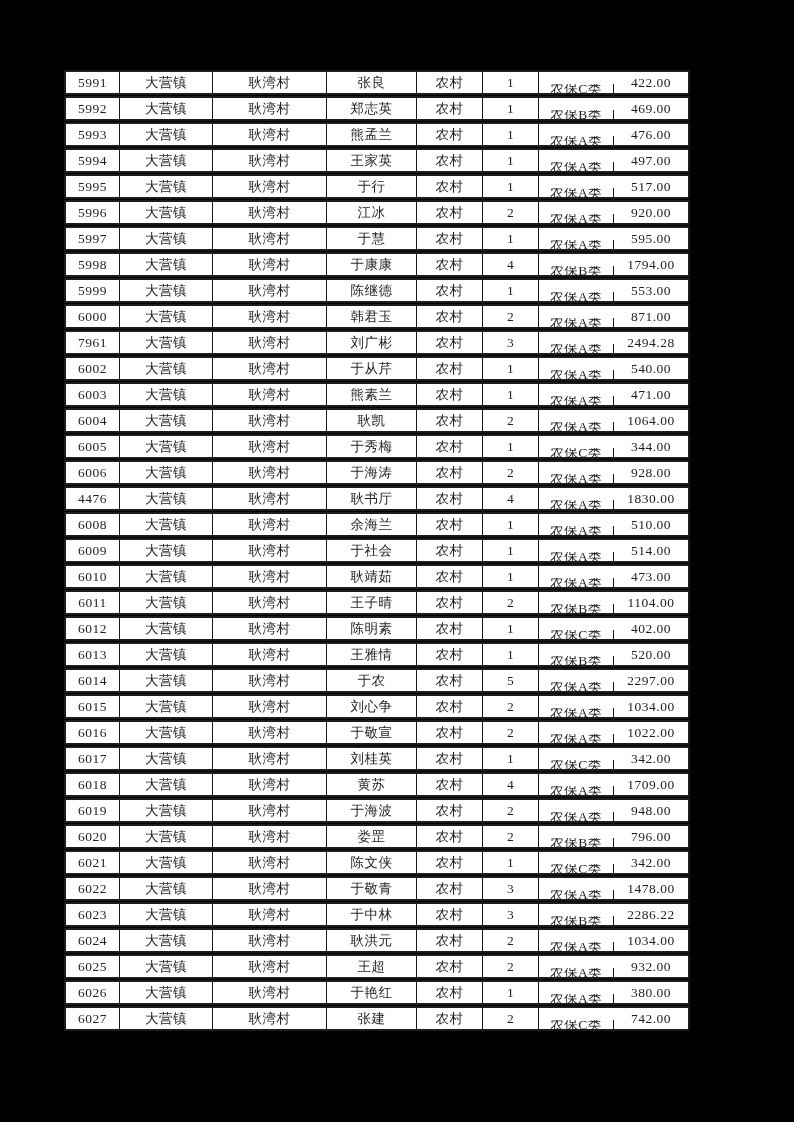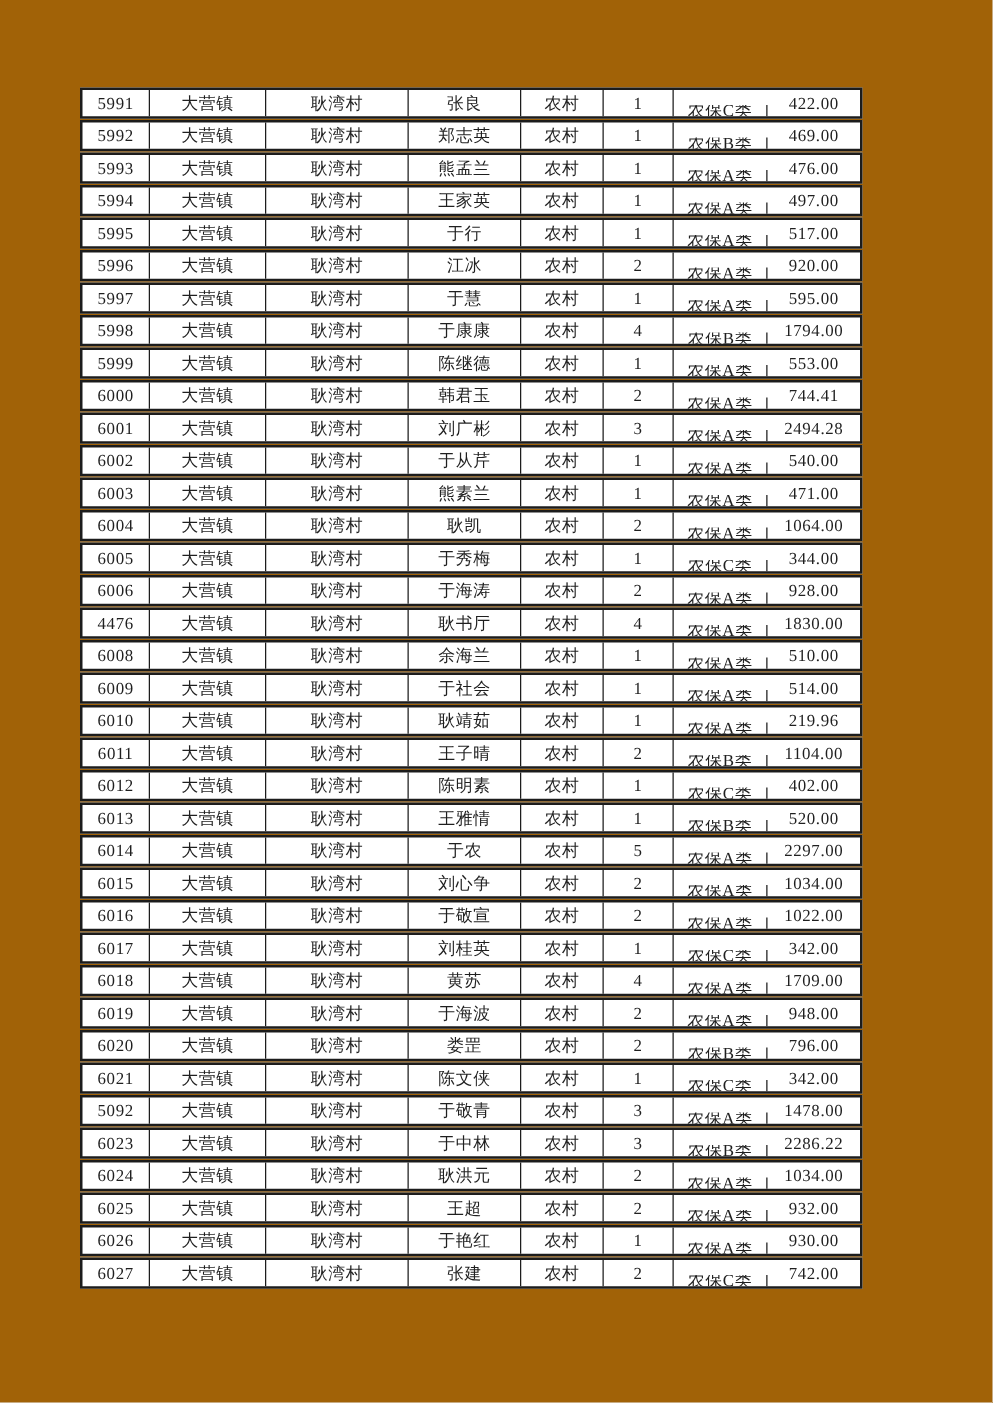--- a/index.html
+++ b/index.html
@@ -1,19 +1,19 @@
 <!DOCTYPE html>
 <html><head>
 <meta charset="utf-8">
 <style>
   html,body{margin:0;padding:0;background:#e8e8e8;}
   .page{
     position:relative;
     width:794px;height:1122px;
-    background:#a16207;
+    background:#000000;
     font-family:"Liberation Serif","DejaVu Serif",serif;
     color:#1f1f1f;
     overflow:hidden;
     margin:0 auto;
   }
   .table{
     position:absolute;
     left:64px;top:70px;
     width:626px;
   }
@@ -143,24 +143,24 @@
         <div class="cell c7">553.00</div>
       </div>
       <div class="t-row">
         <div class="cell c0">6000</div>
         <div class="cell c1">大营镇</div>
         <div class="cell c2">耿湾村</div>
         <div class="cell c3">韩君玉</div>
         <div class="cell c4">农村</div>
         <div class="cell c5">2</div>
         <div class="cell c6">农保A类</div>
-        <div class="cell c7">744.41</div>
-      </div>
-      <div class="t-row">
-        <div class="cell c0">6001</div>
+        <div class="cell c7">871.00</div>
+      </div>
+      <div class="t-row">
+        <div class="cell c0">7961</div>
         <div class="cell c1">大营镇</div>
         <div class="cell c2">耿湾村</div>
         <div class="cell c3">刘广彬</div>
         <div class="cell c4">农村</div>
         <div class="cell c5">3</div>
         <div class="cell c6">农保A类</div>
         <div class="cell c7">2494.28</div>
       </div>
       <div class="t-row">
         <div class="cell c0">6002</div>
@@ -243,21 +243,21 @@
         <div class="cell c7">514.00</div>
       </div>
       <div class="t-row">
         <div class="cell c0">6010</div>
         <div class="cell c1">大营镇</div>
         <div class="cell c2">耿湾村</div>
         <div class="cell c3">耿靖茹</div>
         <div class="cell c4">农村</div>
         <div class="cell c5">1</div>
         <div class="cell c6">农保A类</div>
-        <div class="cell c7">219.96</div>
+        <div class="cell c7">473.00</div>
       </div>
       <div class="t-row">
         <div class="cell c0">6011</div>
         <div class="cell c1">大营镇</div>
         <div class="cell c2">耿湾村</div>
         <div class="cell c3">王子晴</div>
         <div class="cell c4">农村</div>
         <div class="cell c5">2</div>
         <div class="cell c6">农保B类</div>
         <div class="cell c7">1104.00</div>
@@ -356,21 +356,21 @@
         <div class="cell c0">6021</div>
         <div class="cell c1">大营镇</div>
         <div class="cell c2">耿湾村</div>
         <div class="cell c3">陈文侠</div>
         <div class="cell c4">农村</div>
         <div class="cell c5">1</div>
         <div class="cell c6">农保C类</div>
         <div class="cell c7">342.00</div>
       </div>
       <div class="t-row">
-        <div class="cell c0">5092</div>
+        <div class="cell c0">6022</div>
         <div class="cell c1">大营镇</div>
         <div class="cell c2">耿湾村</div>
         <div class="cell c3">于敬青</div>
         <div class="cell c4">农村</div>
         <div class="cell c5">3</div>
         <div class="cell c6">农保A类</div>
         <div class="cell c7">1478.00</div>
       </div>
       <div class="t-row">
         <div class="cell c0">6023</div>
@@ -403,21 +403,21 @@
         <div class="cell c7">932.00</div>
       </div>
       <div class="t-row">
         <div class="cell c0">6026</div>
         <div class="cell c1">大营镇</div>
         <div class="cell c2">耿湾村</div>
         <div class="cell c3">于艳红</div>
         <div class="cell c4">农村</div>
         <div class="cell c5">1</div>
         <div class="cell c6">农保A类</div>
-        <div class="cell c7">930.00</div>
+        <div class="cell c7">380.00</div>
       </div>
       <div class="t-row">
         <div class="cell c0">6027</div>
         <div class="cell c1">大营镇</div>
         <div class="cell c2">耿湾村</div>
         <div class="cell c3">张建</div>
         <div class="cell c4">农村</div>
         <div class="cell c5">2</div>
         <div class="cell c6">农保C类</div>
         <div class="cell c7">742.00</div>

